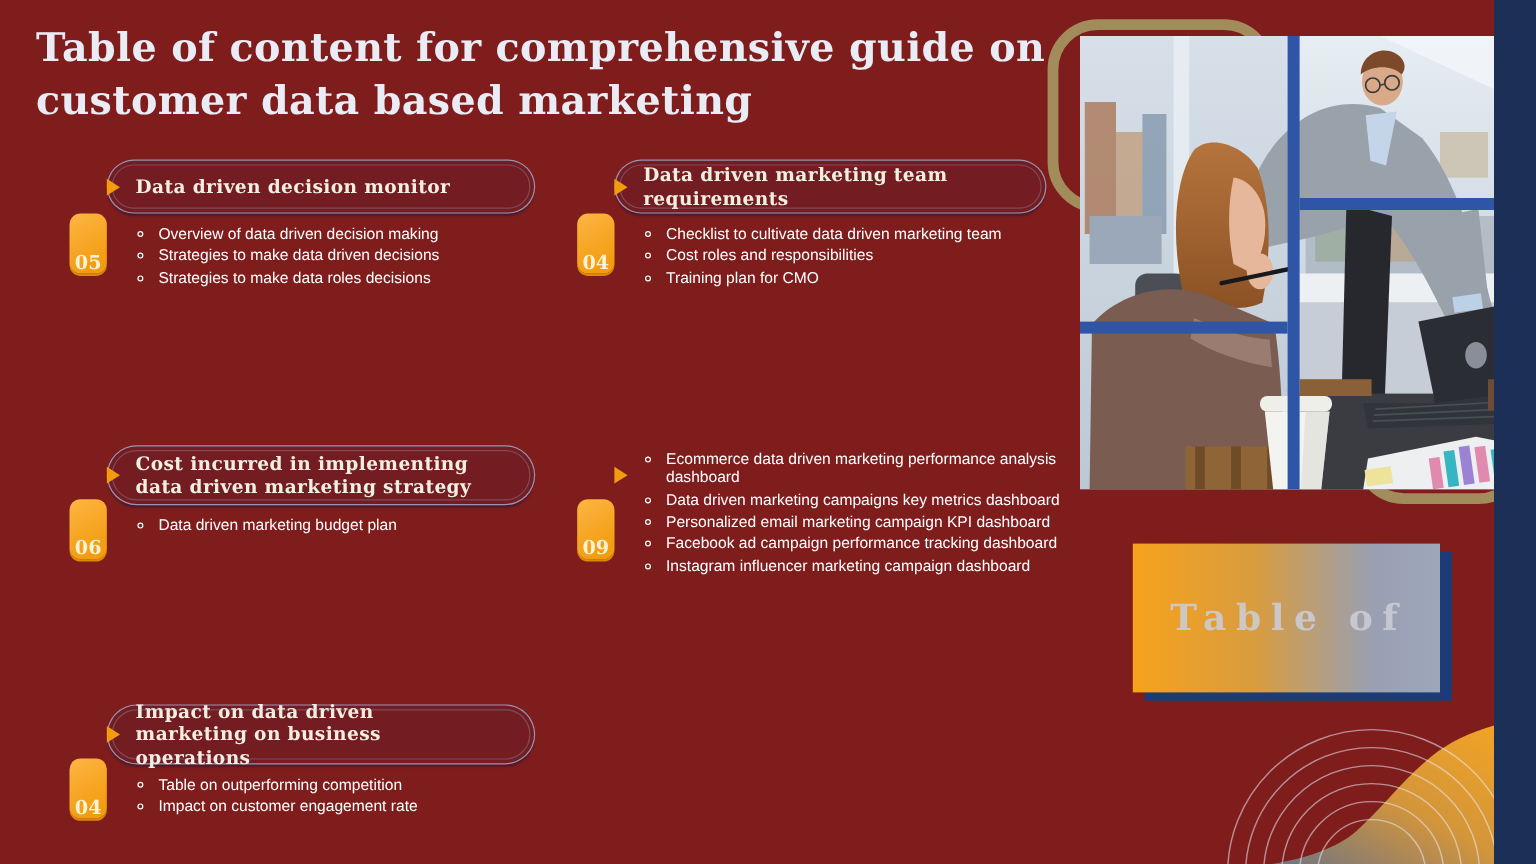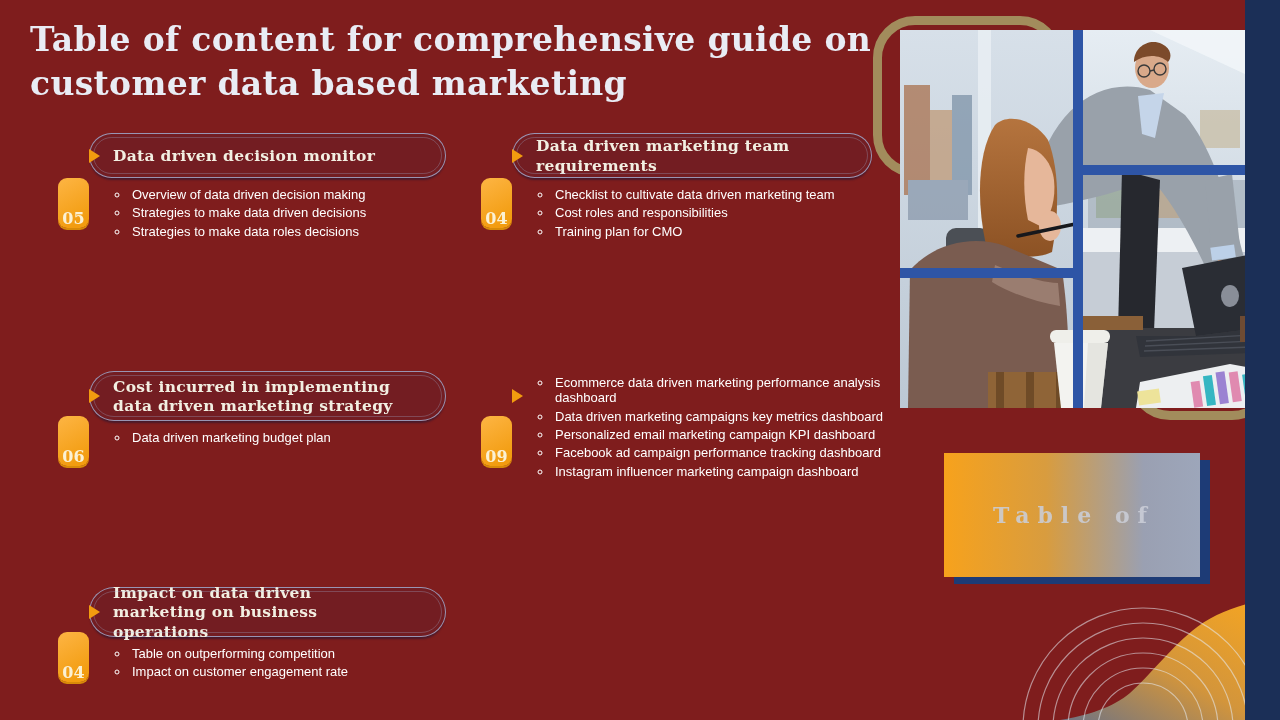--- a/index.html
+++ b/index.html
@@ -69,21 +69,21 @@
   
   .toc-box{
     position:absolute; left:944px; top:453px; width:256px; height:124px; z-index:2;
     background:linear-gradient(90deg,#F7A21C 0%,#D89C3F 40%,#9AA0B2 78%,#9DA6BA 100%);
     box-shadow:10px 7px 0 #1D3B76;
     display:flex; flex-direction:column; align-items:center; justify-content:center;
     gap:6px;
   }
   .toc-line{
     font-family:"DejaVu Serif", serif; font-weight:bold;
-    font-size:22px; letter-spacing:8px; color:#CBCED8; opacity:.88;
+    font-size:30px; letter-spacing:8px; color:#CBCED8; opacity:.88;
     text-indent:4px;
   }
   
   .decor{position:absolute; left:1020px; top:555px; z-index:1;}
 </style>
 </head>
 <body>
 
 <div class="slide">
 

